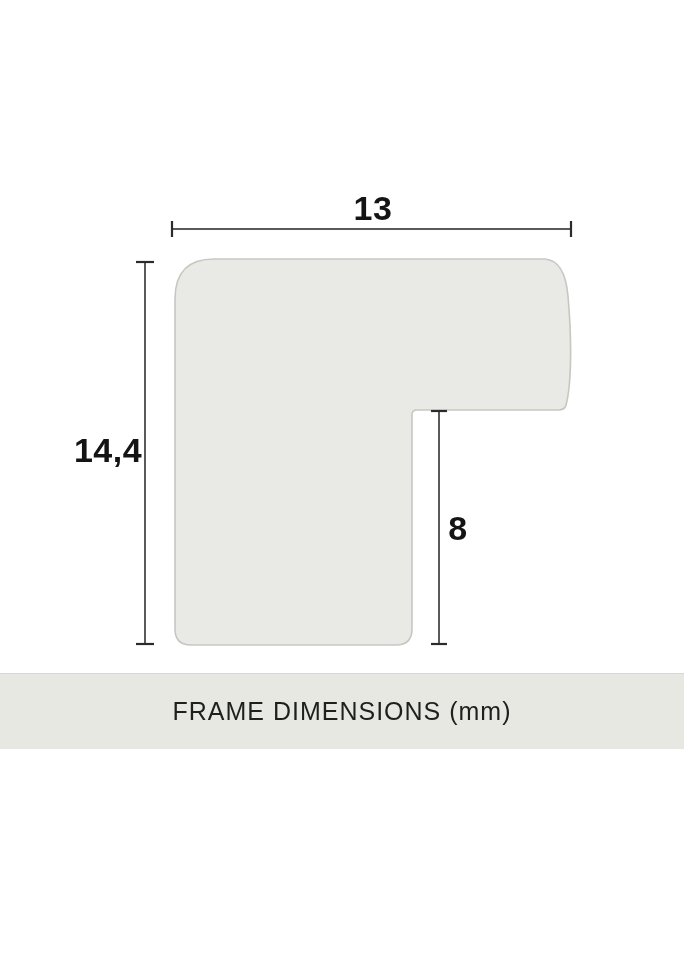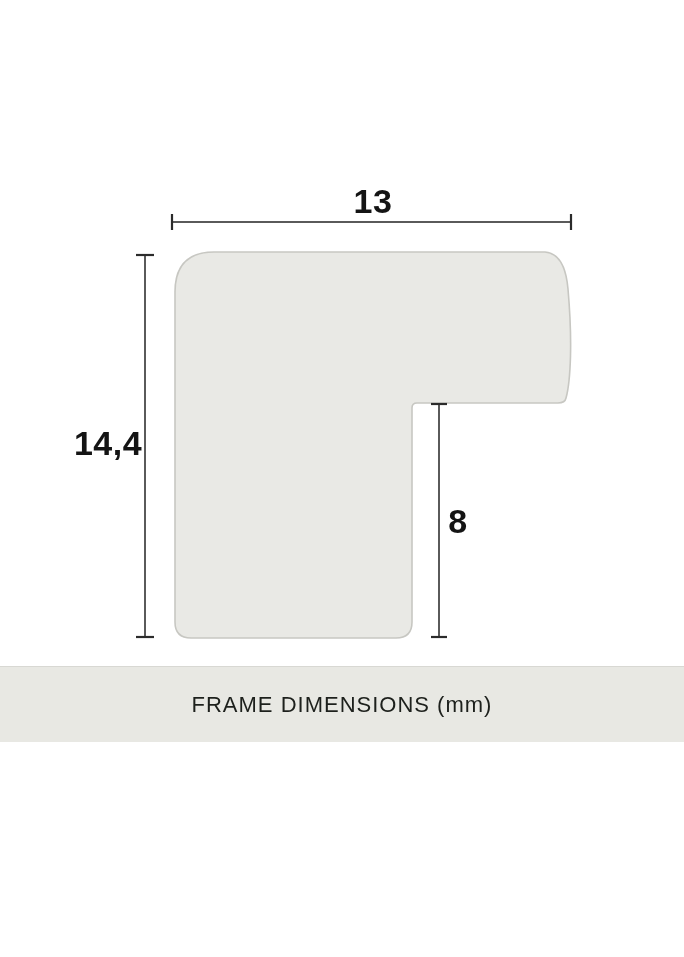--- a/index.html
+++ b/index.html
@@ -18,20 +18,21 @@
     width: 684px;
     background: var(--background);
     font-family: "Liberation Sans", "DejaVu Sans", sans-serif;
   }
   .canvas {
     position: relative;
     width: 684px;
     height: 742px;
     background: var(--background);
     overflow: hidden;
+    margin-top: 7px;
   }
   .diagram-svg {
     position: absolute;
     left: 0;
     top: 0;
     width: 684px;
     height: 881px;
     display: block;
   }
   .profile-shape {
@@ -68,21 +69,21 @@
     bottom: 0;
     width: 684px;
     height: 76px;
     background: var(--footer-bg);
     border-top: 1px solid var(--footer-edge);
     display: flex;
     align-items: center;
     justify-content: center;
   }
   .footer-caption {
-    font-size: 22px;
+    font-size: 25px;
     font-weight: 500;
     letter-spacing: 1px;
     color: var(--footer-text);
     white-space: nowrap;
   }
 </style>
 </head>
 <body>
 
 <div class="canvas">

